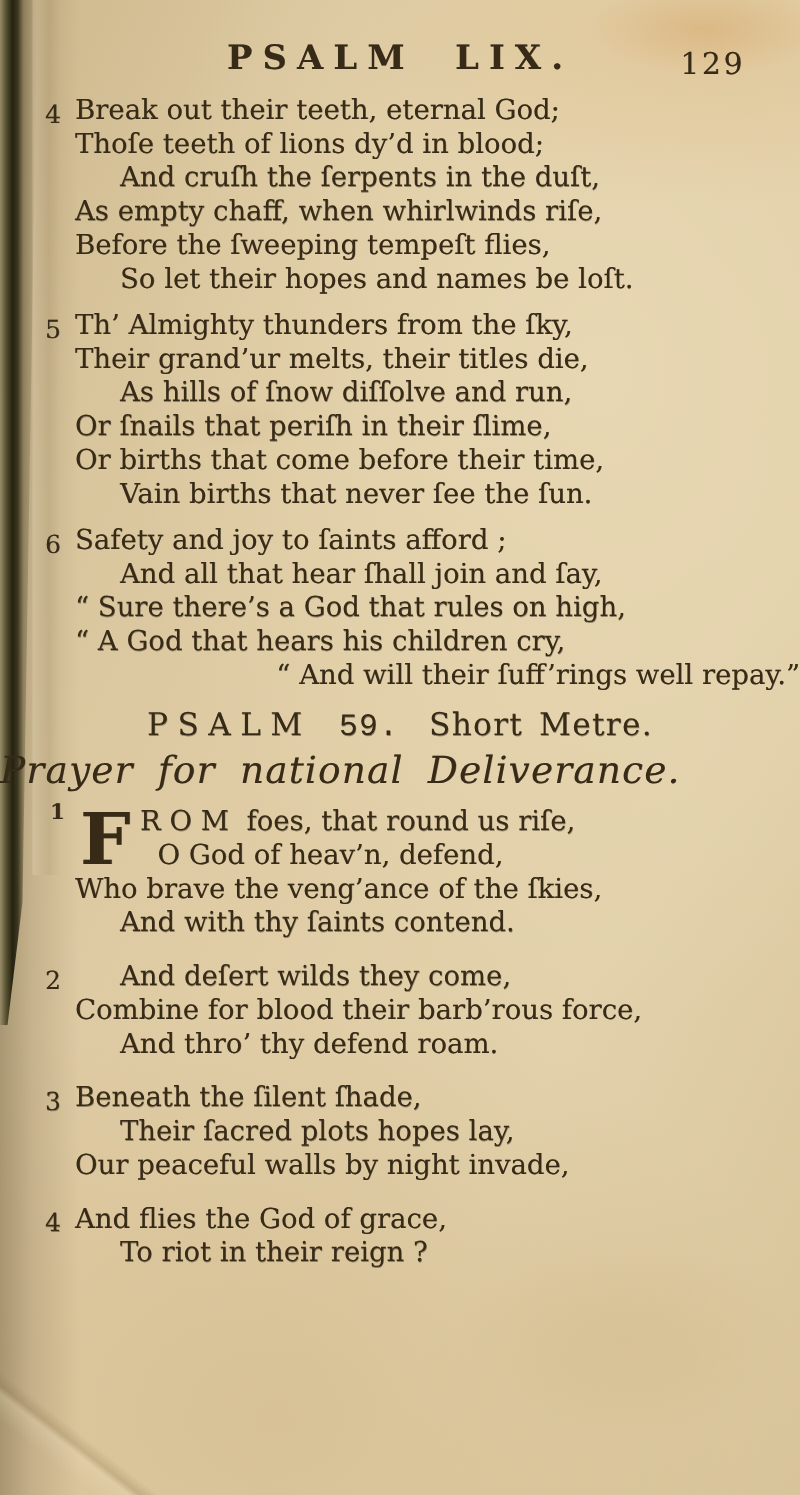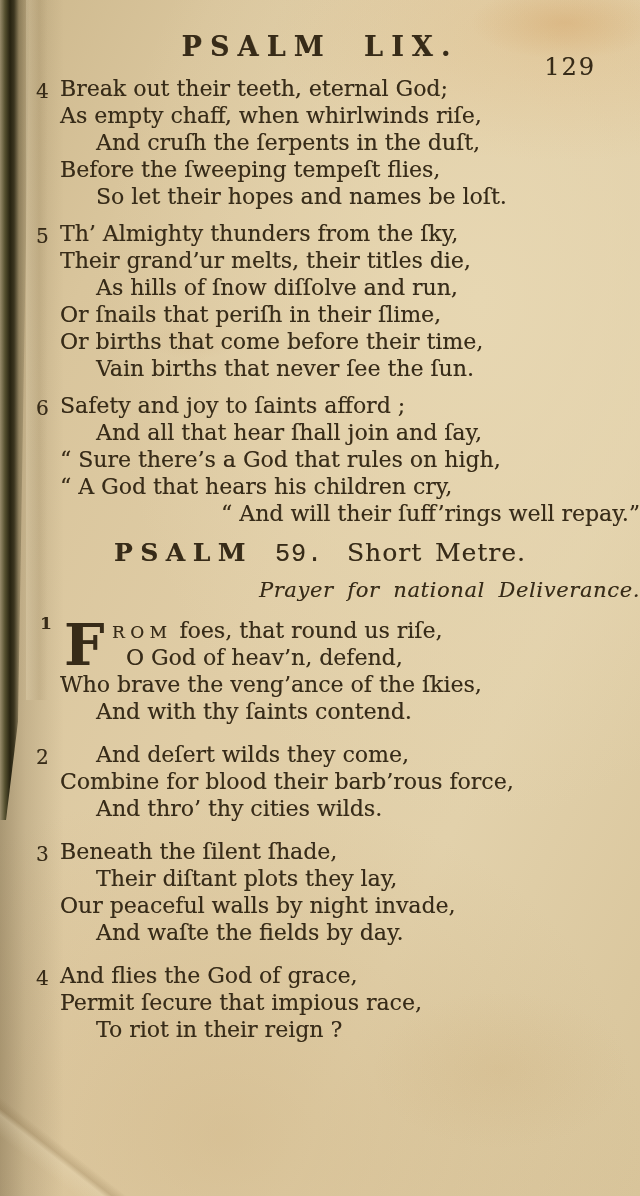--- a/index.html
+++ b/index.html
@@ -49,43 +49,43 @@
 
   .content{position:relative;width:100%;height:100%;
     text-shadow:0.3px 0.4px 0.5px rgba(52,40,22,0.45);margin-top:18px;}
 
   
   .running-head{position:relative;height:44px;padding-top:13px;}
   .head-title{
     display:block;text-align:center;font-size:27px;font-weight:bold;
     letter-spacing:0.30em;word-spacing:0.55em;
   }
-  .page-num{position:absolute;right:44px;top:35px;font-size:24px;letter-spacing:2px;}
+  .page-num{position:absolute;right:44px;top:19px;font-size:24px;letter-spacing:2px;}
 
   
   .stanza{position:relative;margin-bottom:10px;}
   .stanza-sm{position:relative;margin-bottom:16px;}
   .vnum{position:absolute;left:36px;top:4px;font-size:20px;}
   .vnum-sup{position:absolute;left:40px;top:-4px;font-size:17px;font-weight:bold;}
   .line{margin-left:60px;height:27px;line-height:27px;font-size:22px;white-space:nowrap;}
   .line.ind{margin-left:96px;}
   .line.ind2{margin-left:102px;text-align:right;}
 
   
   .psalm-heading{margin-top:8px;height:32px;line-height:32px;text-align:center;font-size:25px;white-space:nowrap;}
-  .psalm-heading .word{font-weight:bold;letter-spacing:0.30em;margin-right:14px;}
+  .psalm-heading .word{font-weight:normal;letter-spacing:0.30em;margin-right:14px;}
   .psalm-heading .num{margin-right:16px;letter-spacing:1px;font-family:Liberation Mono, monospace;}
   .psalm-heading .metre{letter-spacing:0.04em;word-spacing:0.15em;}
-  .subtitle{height:30px;line-height:30px;text-align:right;font-style:italic;font-size:21px;
+  .subtitle{height:30px;line-height:30px;text-align:left;font-style:italic;font-size:30px;
     letter-spacing:0.03em;word-spacing:0.3em;margin-bottom:12px;margin-top:6px;}
 
   
   .dropcap{position:absolute;left:64px;top:3px;font-size:57px;line-height:50px;font-weight:bold;}
   .line.dc1{margin-left:112px;}
-  .line.dc1 .caps{letter-spacing:0.32em;font-size:17px;}
+  .line.dc1 .caps{letter-spacing:0.32em;font-size:22px;}
   .line.dc2{margin-left:126px;}
 </style>
 </head>
 <body>
 
 <div class="page">
   <div class="stain-a"></div>
   <div class="stain-b"></div>
   <div class="stain-c"></div>
   <div class="left-shadow"></div>
@@ -98,22 +98,23 @@
     <header class="running-head">
       <span class="head-title">PSALM LIX.</span>
       <span class="page-num">129</span>
     </header>
 
     <section>
 
       <div class="stanza">
         <span class="vnum">4</span>
         <div class="line">Break out their teeth, eternal God;</div>
+        <div class="line">Thoſe teeth of lions dy’d in blood;</div>
+        <div class="line ind">And cruſh the ſerpents in the duſt,</div>
         <div class="line">As empty chaff, when whirlwinds riſe,</div>
-        <div class="line ind">And cruſh the ſerpents in the duſt,</div>
         <div class="line">Before the ſweeping tempeſt flies,</div>
         <div class="line ind">So let their hopes and names be loſt.</div>
       </div>
 
       <div class="stanza">
         <span class="vnum">5</span>
         <div class="line">Th’ Almighty thunders from the ſky,</div>
         <div class="line">Their grand’ur melts, their titles die,</div>
         <div class="line ind">As hills of ſnow diſſolve and run,</div>
         <div class="line">Or ſnails that periſh in their ſlime,</div>
@@ -148,34 +149,32 @@
         <div class="line dc1"><span class="caps">ROM</span><span> foes, that round us riſe,</span></div>
         <div class="line dc2">O God of heav’n, defend,</div>
         <div class="line">Who brave the veng’ance of the ſkies,</div>
         <div class="line ind">And with thy ſaints contend.</div>
       </div>
 
       <div class="stanza-sm">
         <span class="vnum">2</span>
         <div class="line ind">And deſert wilds they come,</div>
         <div class="line">Combine for blood their barb’rous force,</div>
-        <div class="line ind">And thro’ thy cities wilds.</div>
+        <div class="line ind">And thro’ thy defend roam.</div>
       </div>
 
       <div class="stanza-sm">
         <span class="vnum">3</span>
         <div class="line">Beneath the ſilent ſhade,</div>
-        <div class="line ind">Their diſtant plots they lay,</div>
+        <div class="line ind">Their ſacred plots hopes lay,</div>
         <div class="line">Our peaceful walls by night invade,</div>
-        <div class="line ind">And waſte the fields by day.</div>
       </div>
 
       <div class="stanza-sm">
         <span class="vnum">4</span>
         <div class="line">And flies the God of grace,</div>
-        <div class="line">Permit ſecure that impious race,</div>
         <div class="line ind">To riot in their reign ?</div>
       </div>
 
     </section>
 
   </div>
 </div>
 
 </body></html>

